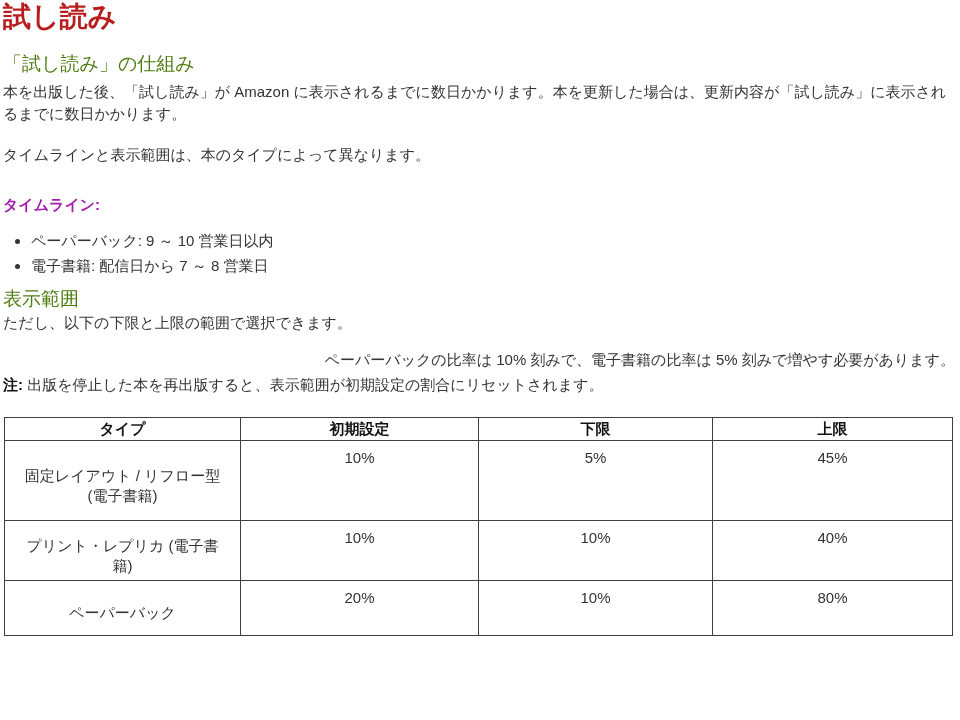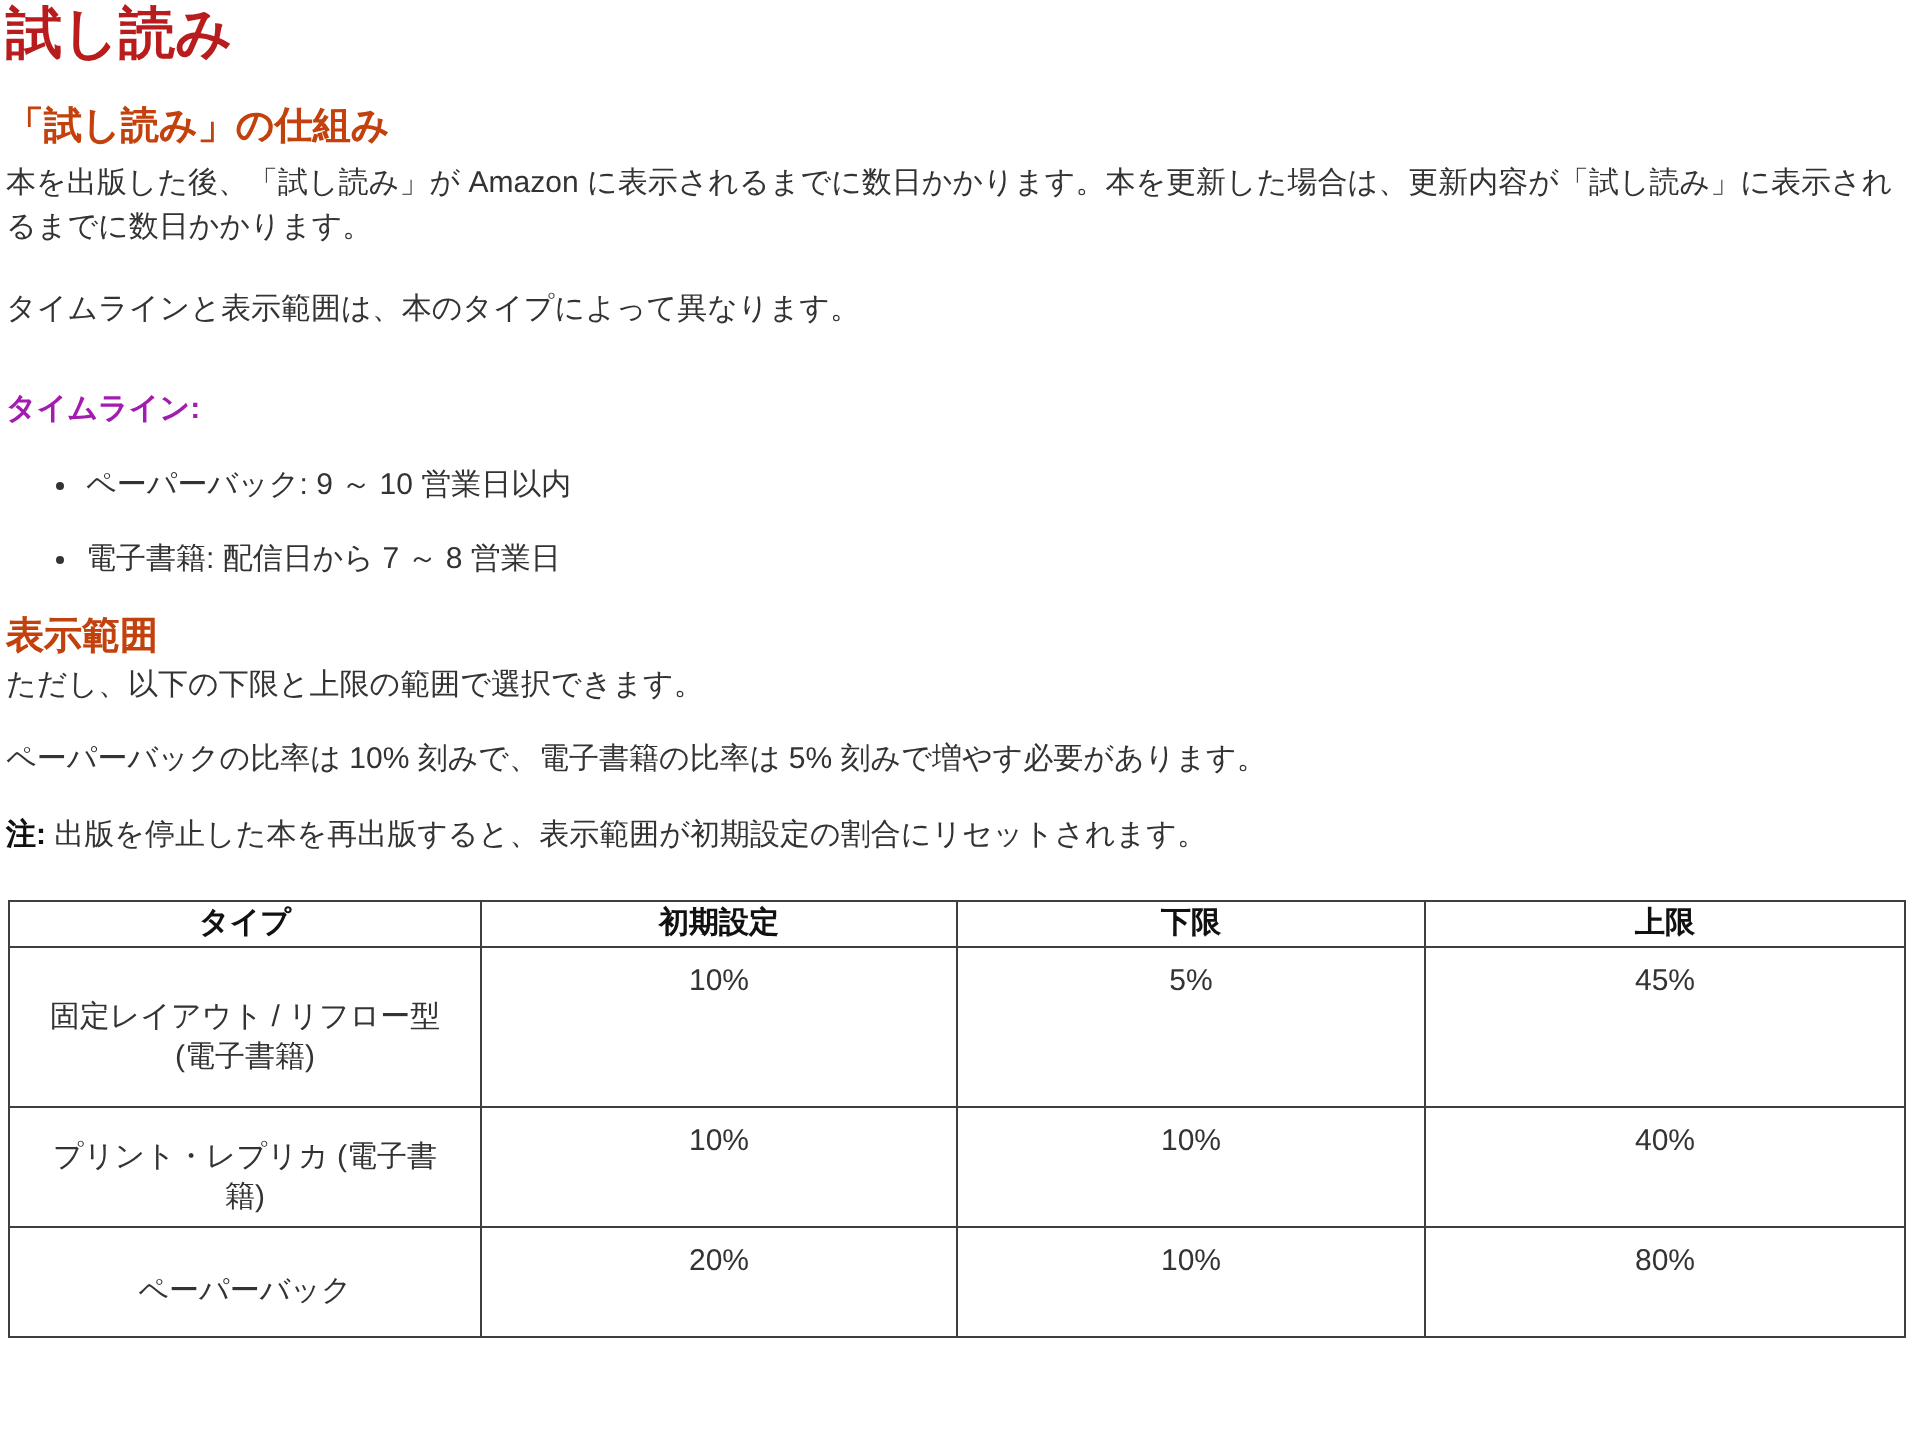--- a/index.html
+++ b/index.html
@@ -22,44 +22,44 @@
     margin: 0 0 17px 0;
     font-size: 28px;
     line-height: 34px;
     font-weight: 700;
     color: #b91c1c;
   }
   h2 {
     margin: 0;
     font-size: 19px;
     line-height: 26px;
-    font-weight: 700;
-    color: #c2410c;
+    font-weight: 400;
+    color: #4d7c0f;
   }
   p { margin: 0; }
   strong { color: #111111; }
 
   .mb0  { margin-bottom: 0; }
   .mb2  { margin-bottom: 2px; }
   .mb4  { margin-bottom: 4px; }
   .mb14 { margin-bottom: 14px; }
   .mb15 { margin-bottom: 15px; }
-  .mb16 { margin-bottom: 16px; }
+  .mb16 { margin-bottom: 3px; text-align: right; }
   .mb19 { margin-bottom: 19px; }
   .mb20 { margin-bottom: 28px; }
   .mb21 { margin-bottom: 21px; }
 
   .bold { font-weight: 700; color: #a21caf; }
 
   ul.timeline {
     margin: 0 0 10px 0;
     padding: 0 0 0 24px;
     line-height: 21px;
   }
-  ul.timeline li { margin: 16px; }
+  ul.timeline li { margin: 4px; }
 
   table.range {
     border-collapse: collapse;
     table-layout: fixed;
     width: 948px;
     margin-left: 1px;
   }
   table.range th,
   table.range td {
     border: 1px solid #3f3f3f;

